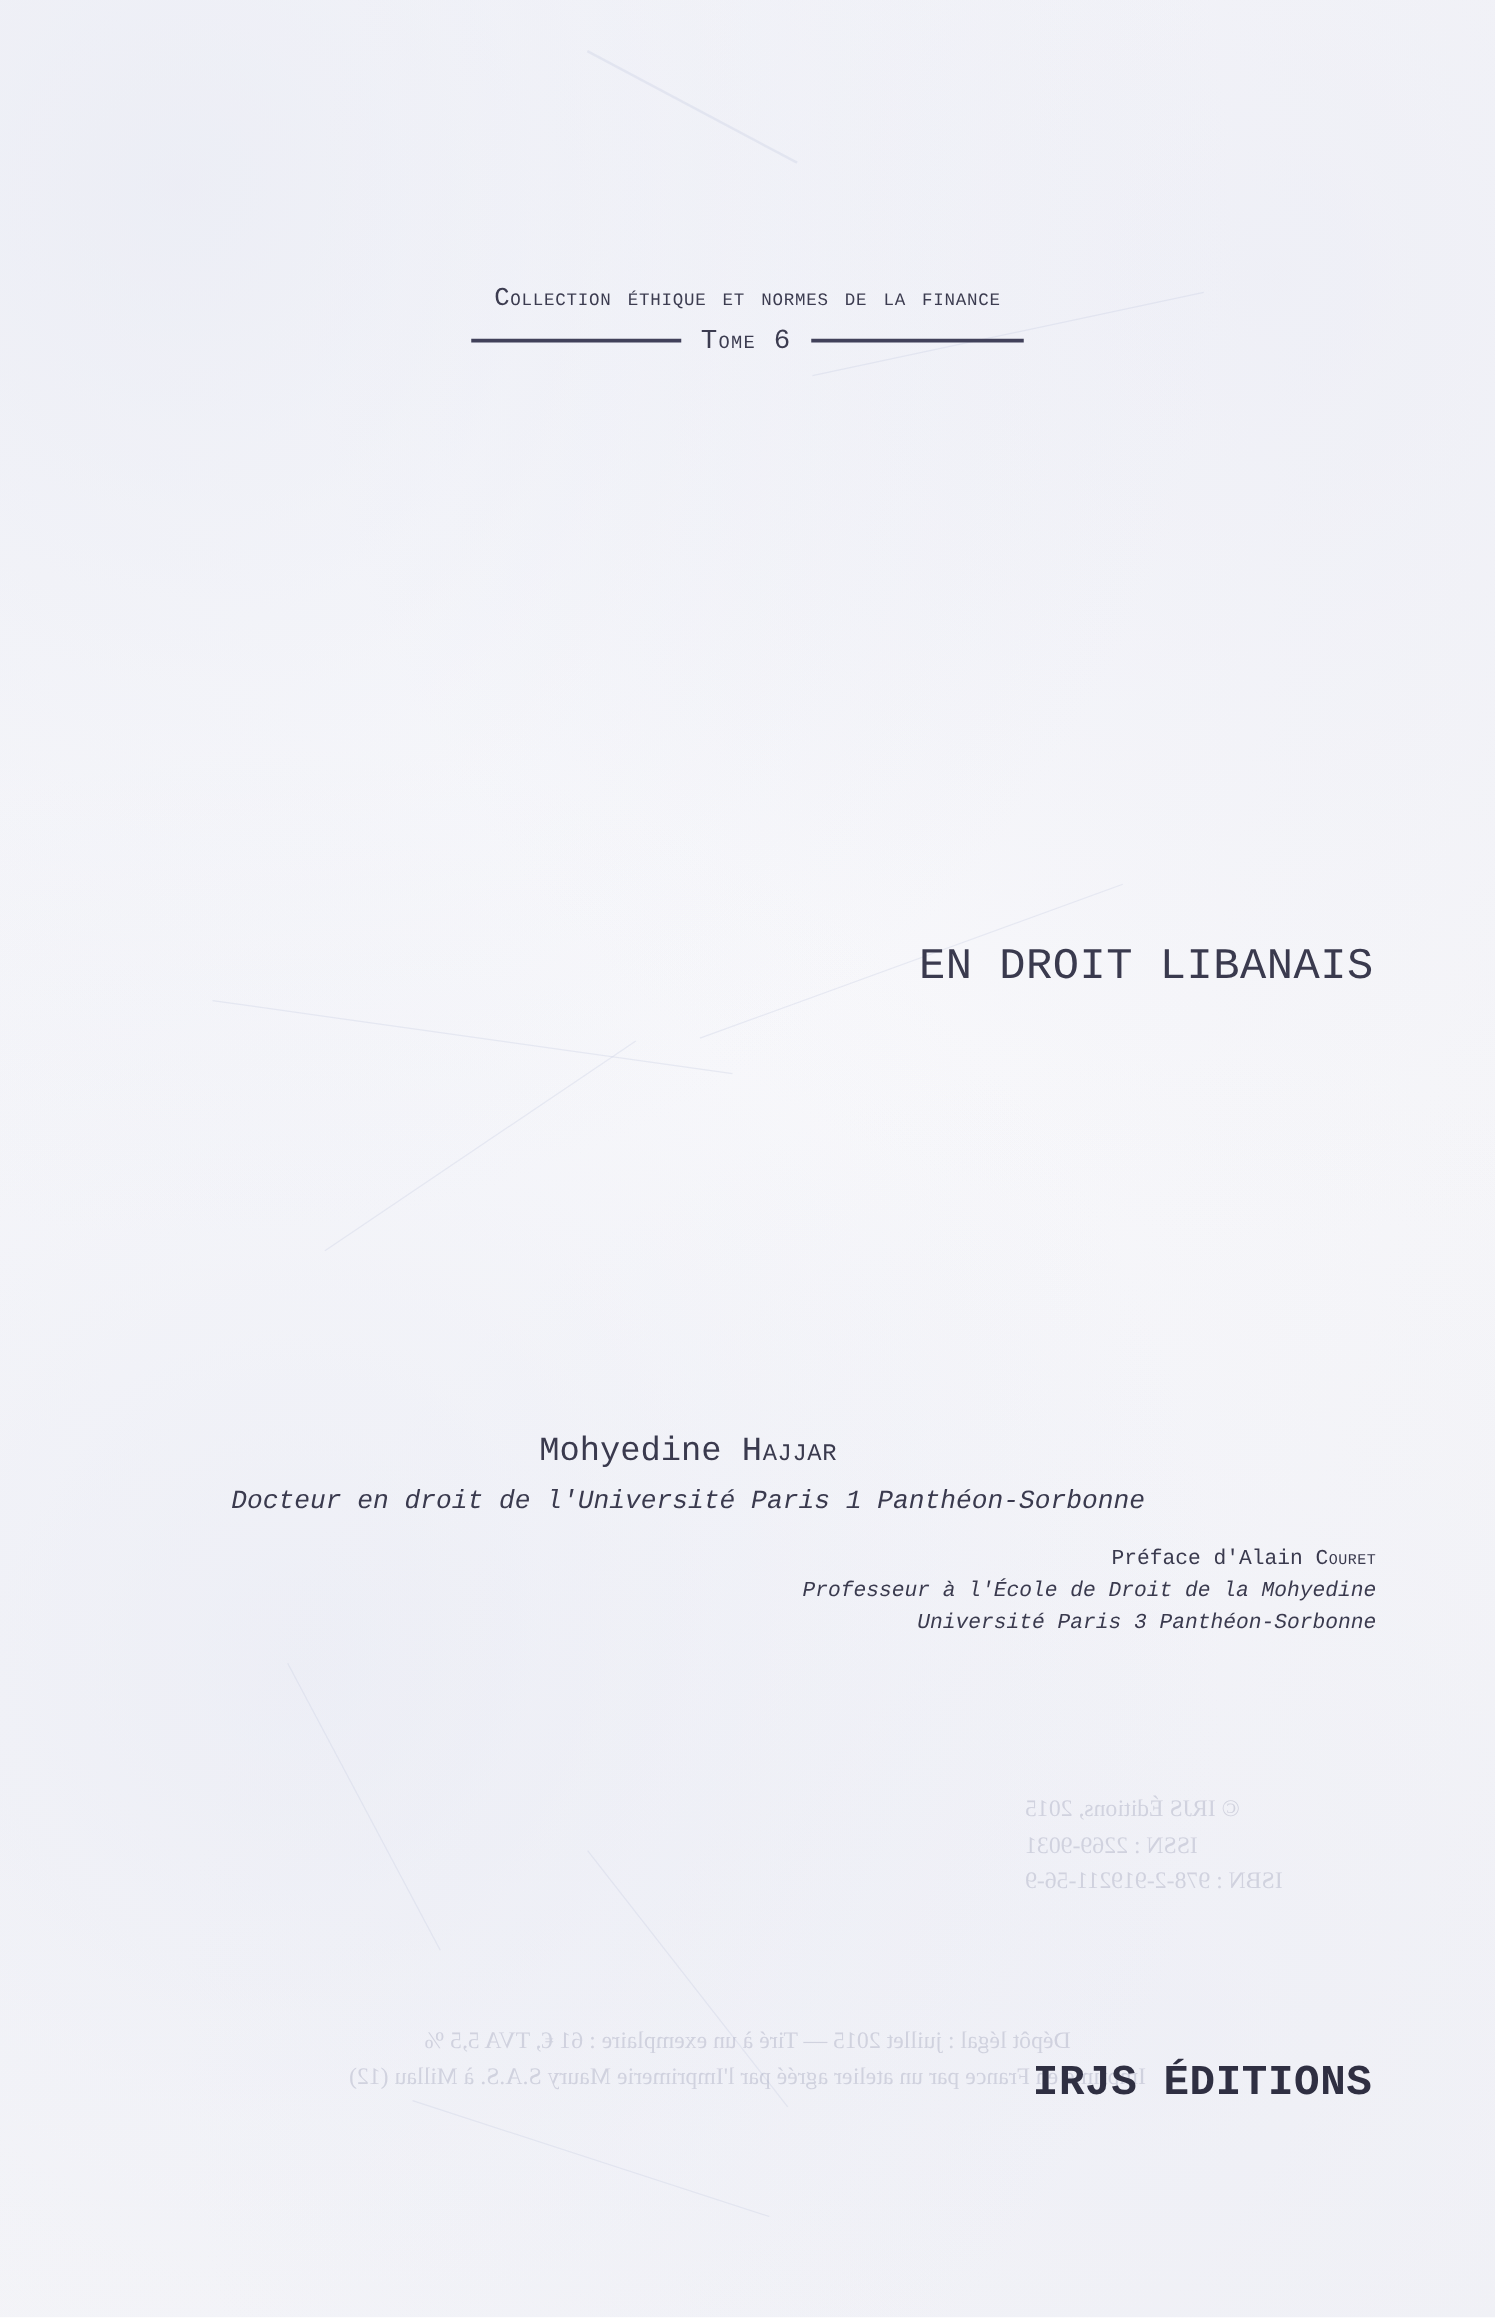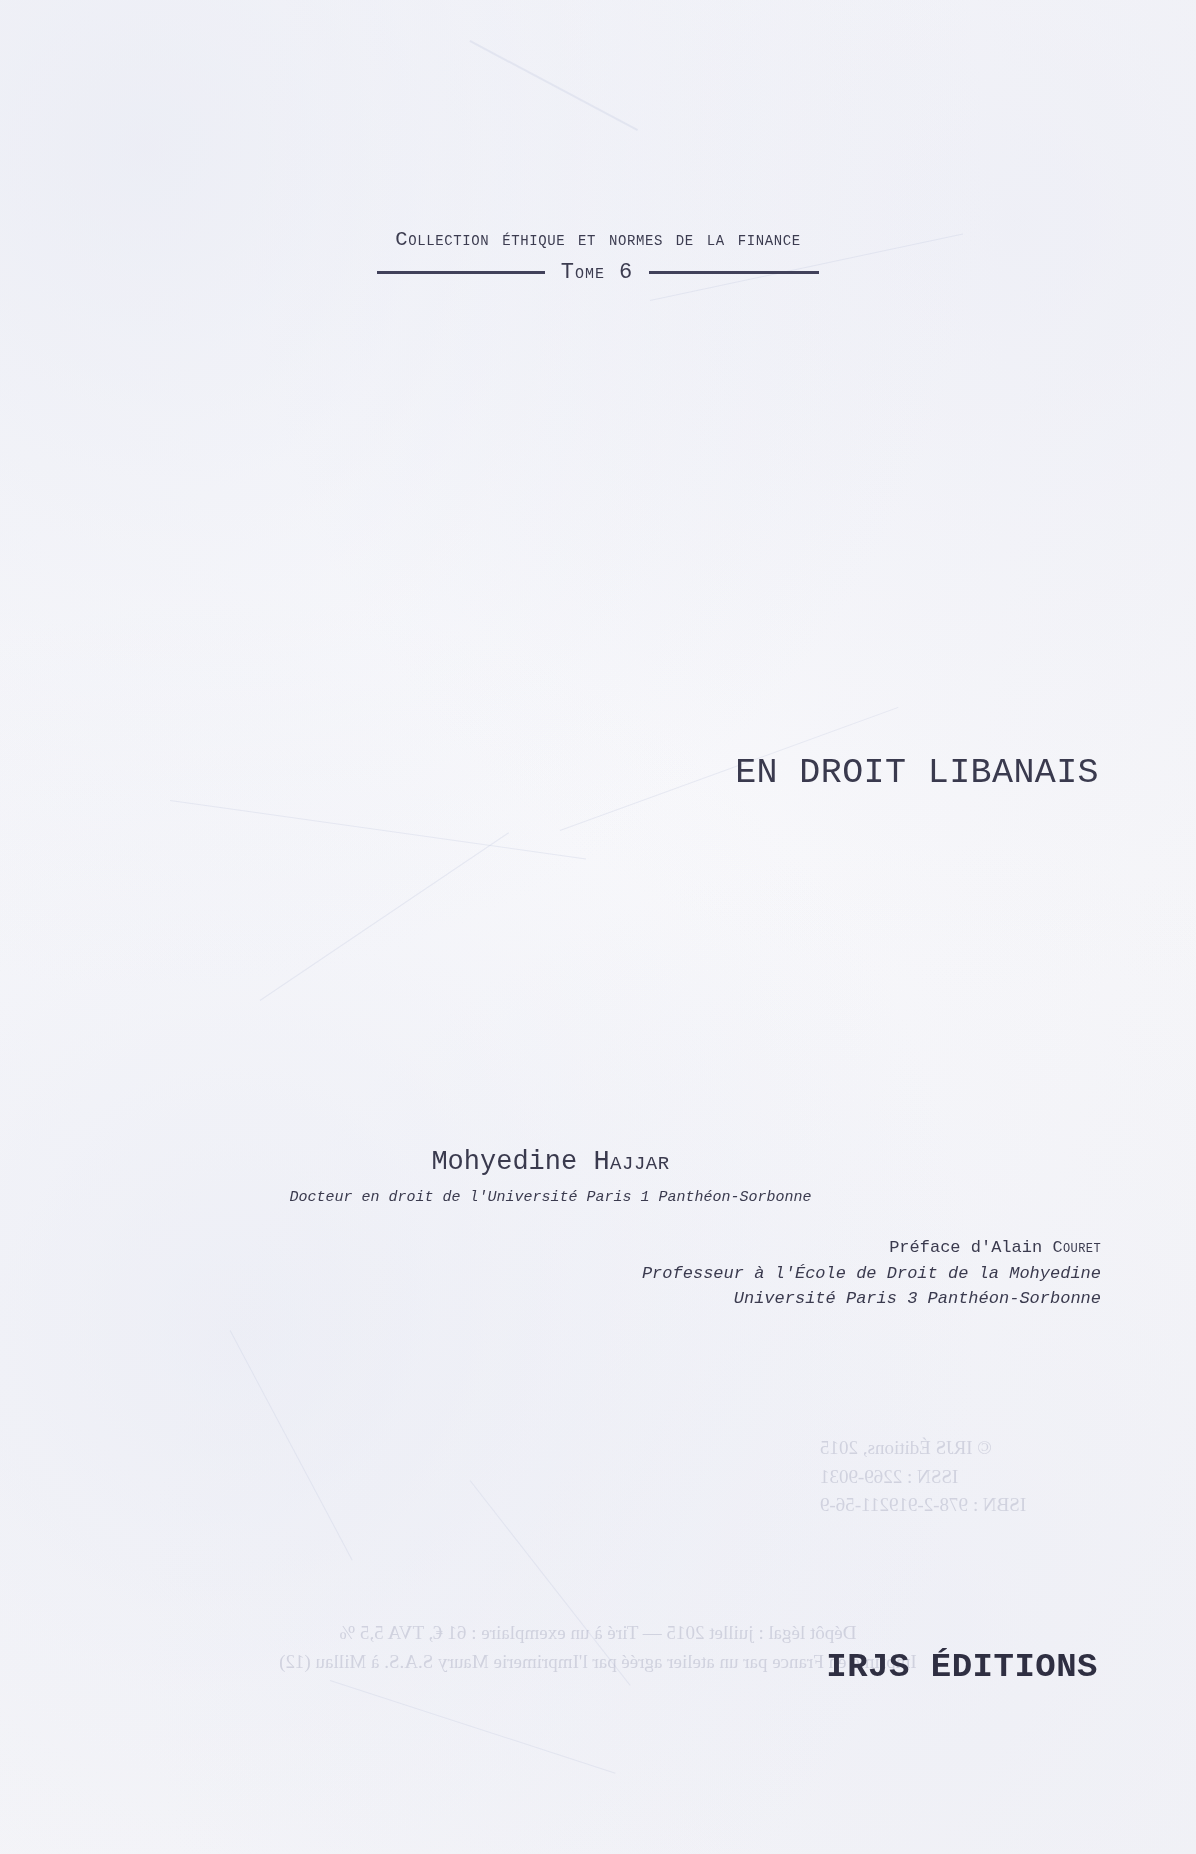--- a/index.html
+++ b/index.html
@@ -112,21 +112,21 @@
   .author-name {
     font-size: 27px;
     color: #3a3a4e;
     margin-bottom: 10px;
   }
   .author-name .sc {
     font-variant: small-caps;
     letter-spacing: 0.5px;
   }
   .author-sub {
-    font-size: 15px;
+    font-size: 21px;
     font-style: italic;
     color: #3a3a4e;
     line-height: 1.45;
   }
 
   .preface-block {
     position: absolute;
     top: 1235px;
     left: 0;
     right: 95px;

